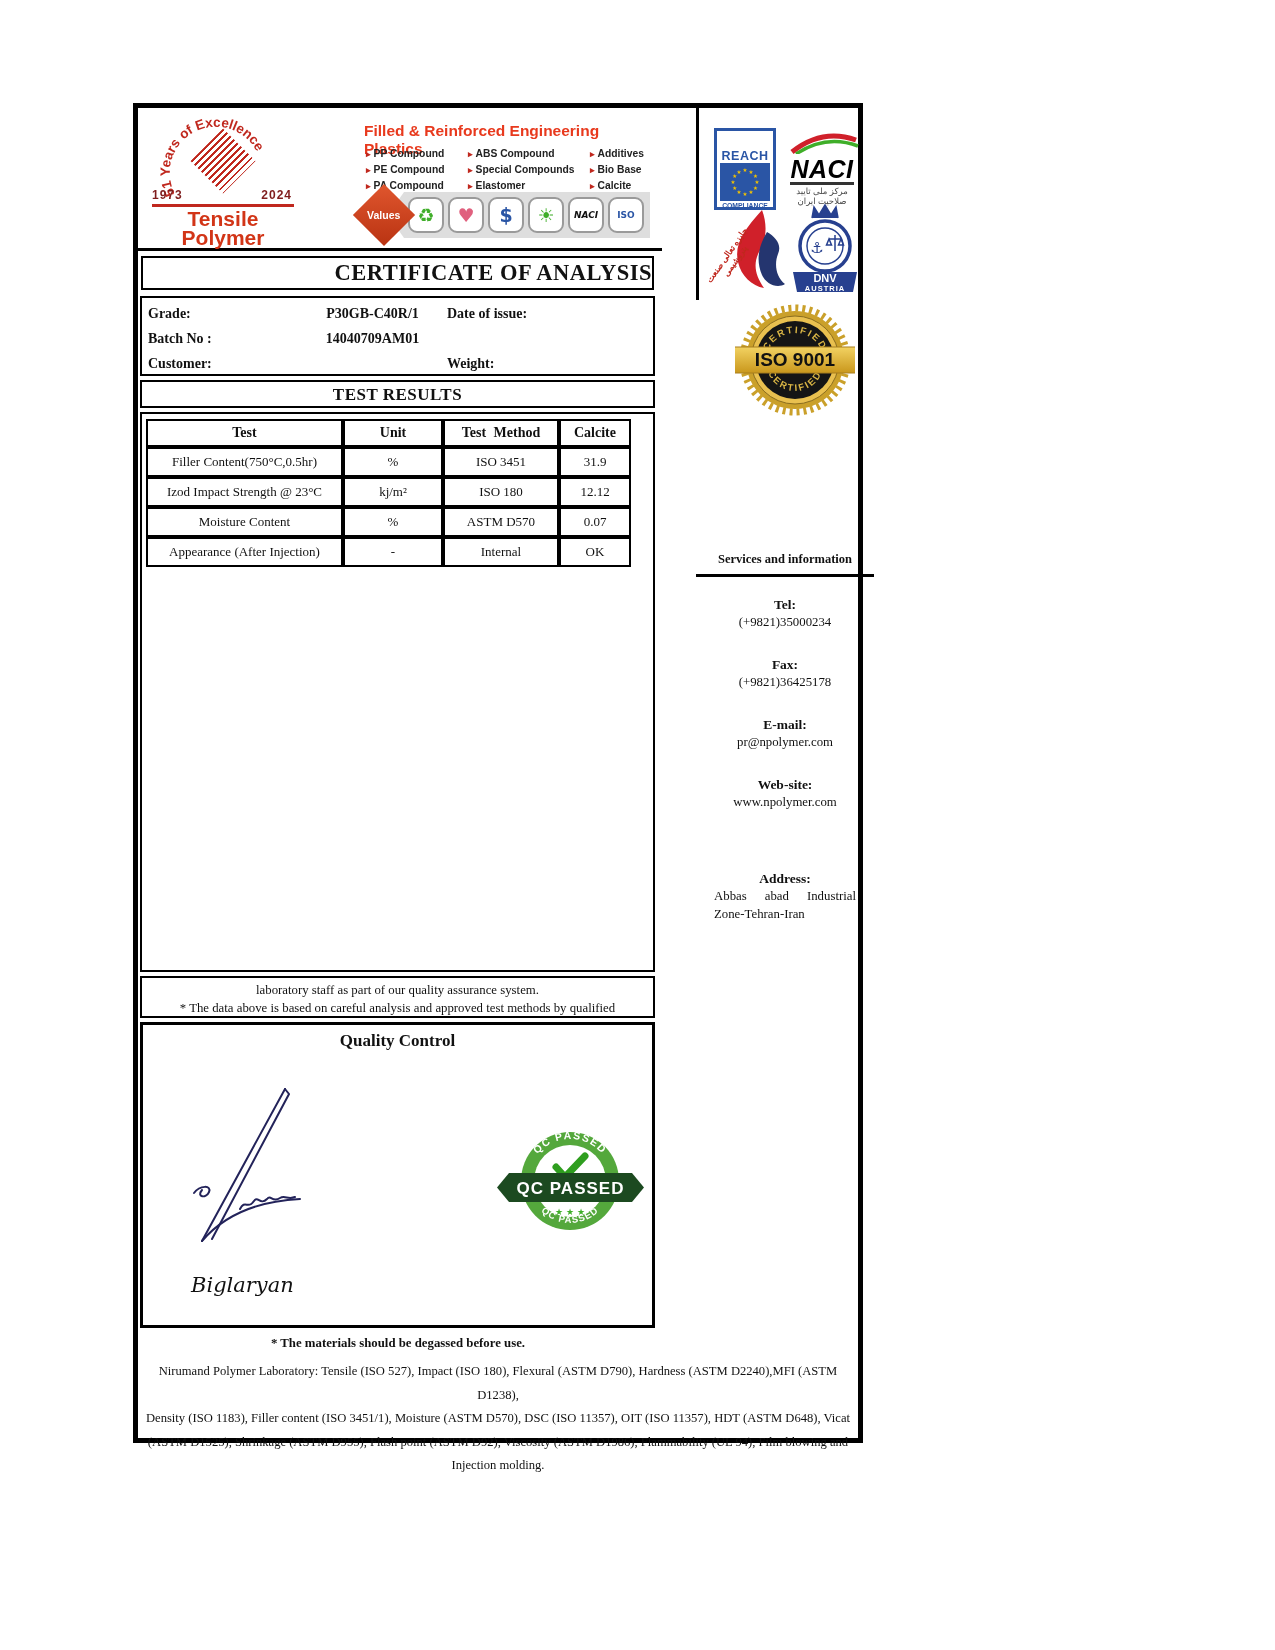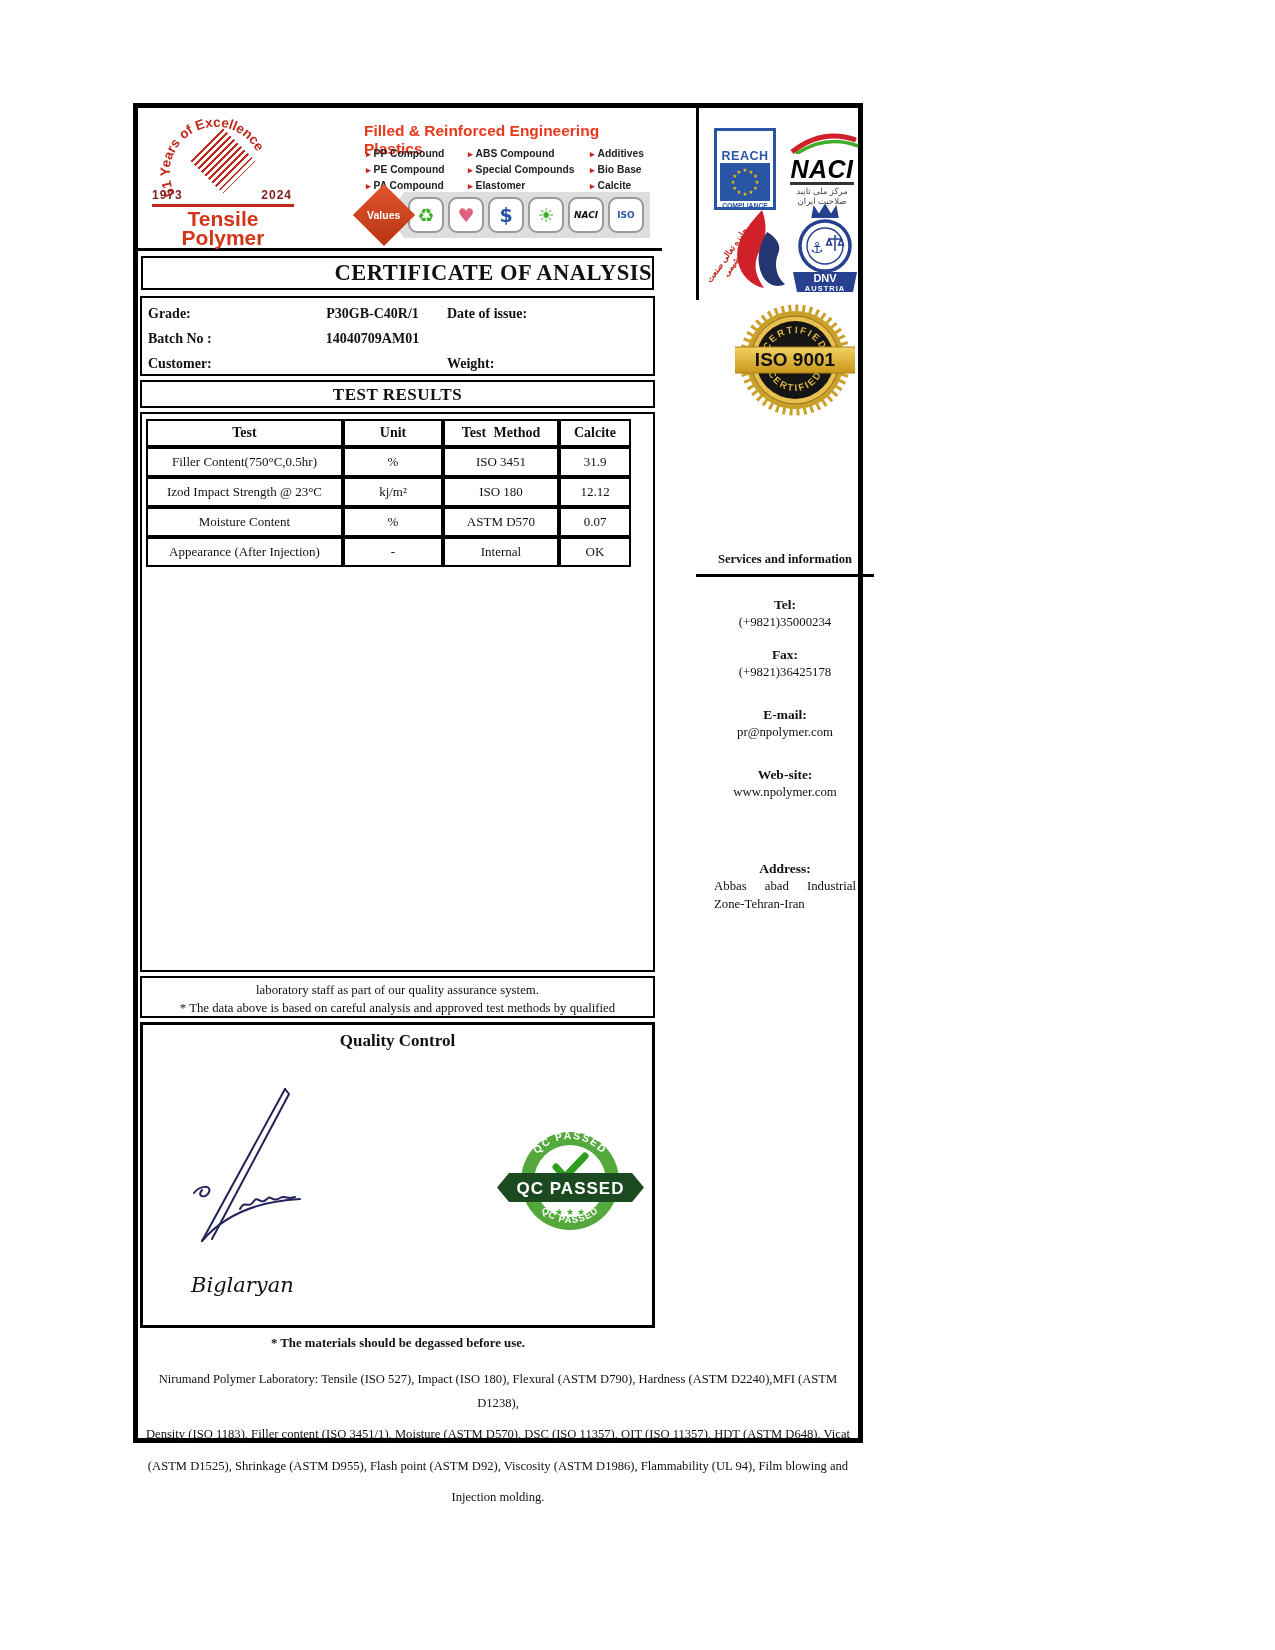--- a/index.html
+++ b/index.html
@@ -65,29 +65,29 @@
   .rhead{font-weight:bold;font-size:14px;height:28px;word-spacing:4px;}
   .note-box{left:2px;top:868px;width:515px;height:42px;border:2px solid #000;box-sizing:border-box;
     text-align:center;font-size:12.8px;line-height:18px;padding-top:3px;}
   .qc-box{left:2px;top:914px;width:515px;height:306px;border:3px solid #000;box-sizing:border-box;}
   .qc-title{position:absolute;left:0;top:6px;width:100%;text-align:center;font-weight:bold;font-size:17px;}
   .signature{position:absolute;left:45px;top:38px;}
   .signatory{position:absolute;left:48px;top:248px;font-style:italic;font-size:21px;font-family:"DejaVu Serif",serif;}
   .qc-badge{position:absolute;left:350px;top:100px;}
   .degassed{left:0;top:1228px;width:520px;text-align:center;font-weight:bold;font-size:12.8px;}
   .footer{left:0;top:1252px;width:720px;text-align:center;font-size:12.6px;}
-  .footer div{line-height:23.5px;margin-top:8px;}
+  .footer div{line-height:23.5px;}
   
   .iso-badge{left:597px;top:196px;}
   .services{left:558px;top:444px;width:178px;text-align:center;}
   .services-title{font-weight:bold;font-size:12.5px;}
   .services-rule{height:3px;background:#000;margin-top:7px;}
   .c-label{font-weight:bold;font-size:13.5px;}
   .c-value{font-size:12.8px;line-height:18px;}
-  .g1{margin-top:20px;} .g2{margin-top:16px;} .g3{margin-top:26px;} .g4{margin-top:26px;} .g5{margin-top:60px;}
+  .g1{margin-top:20px;} .g2{margin-top:26px;} .g3{margin-top:26px;} .g4{margin-top:26px;} .g5{margin-top:60px;}
   .addr-val{width:142px;margin:0 auto;text-align:justify;}
 </style>
 </head>
 <body>
 
 <div class="page">
   <div class="doc">
 
     <div class="abs header-area">
       <div class="abs logo-block">

